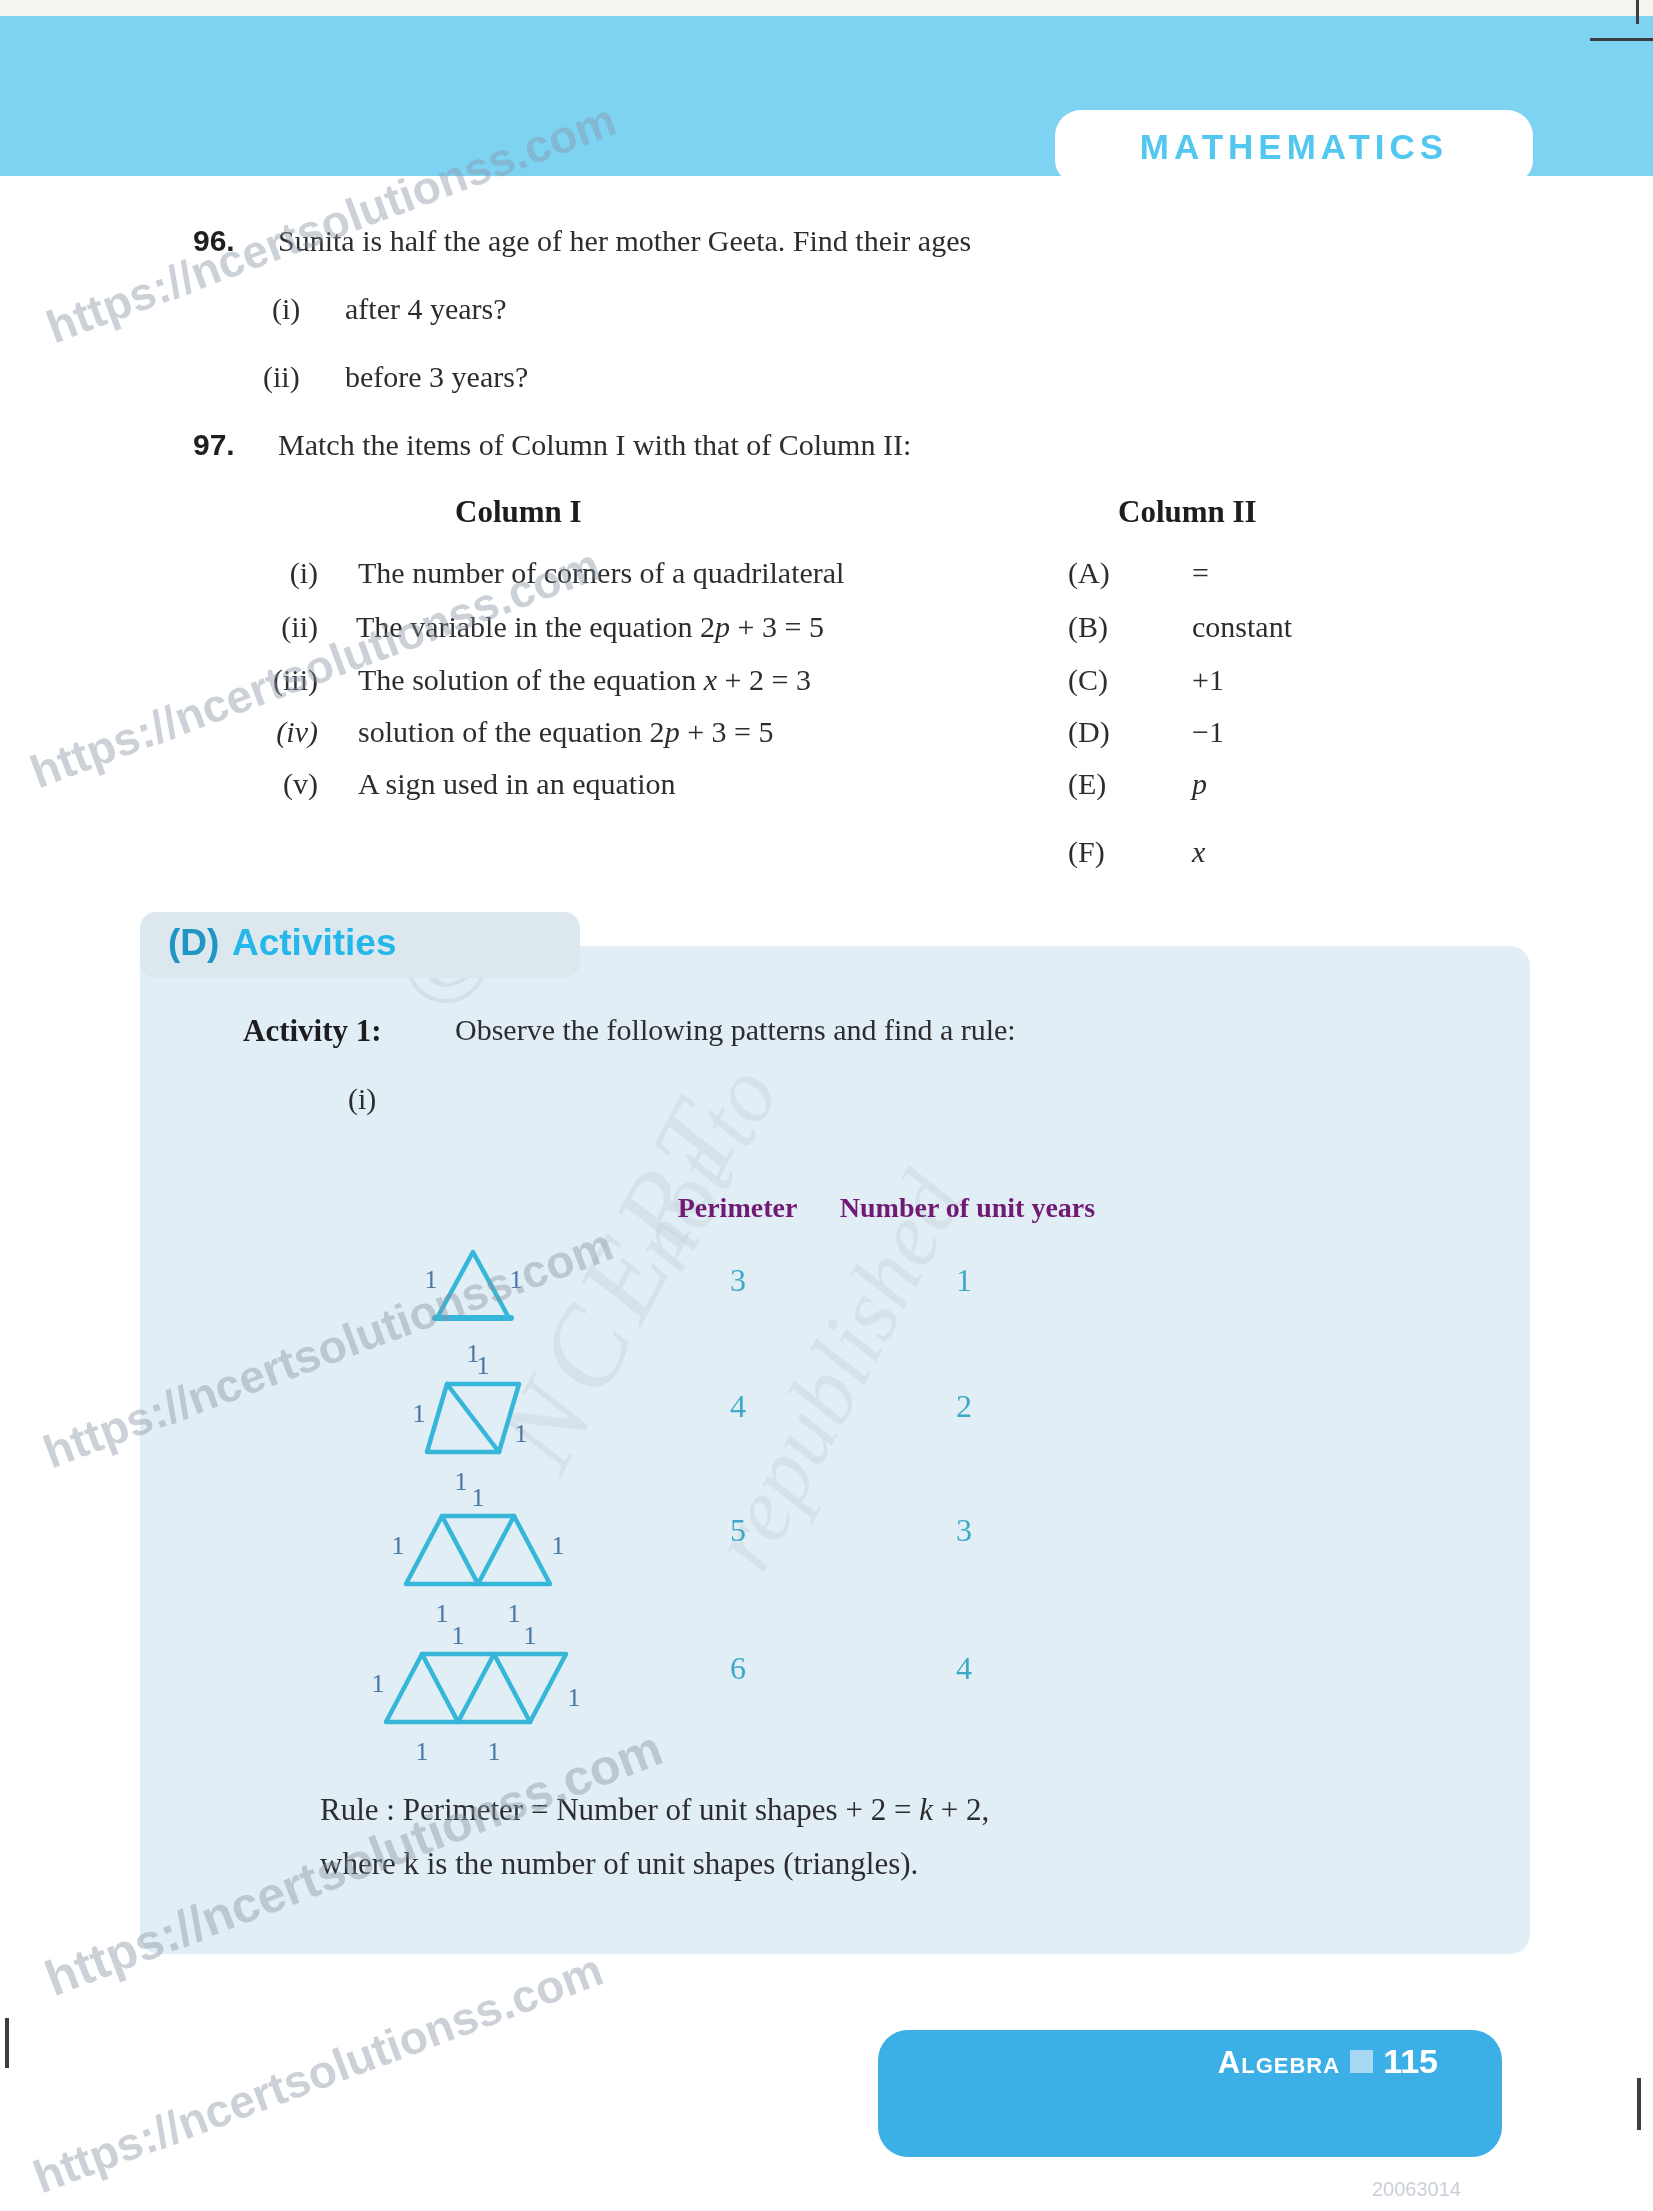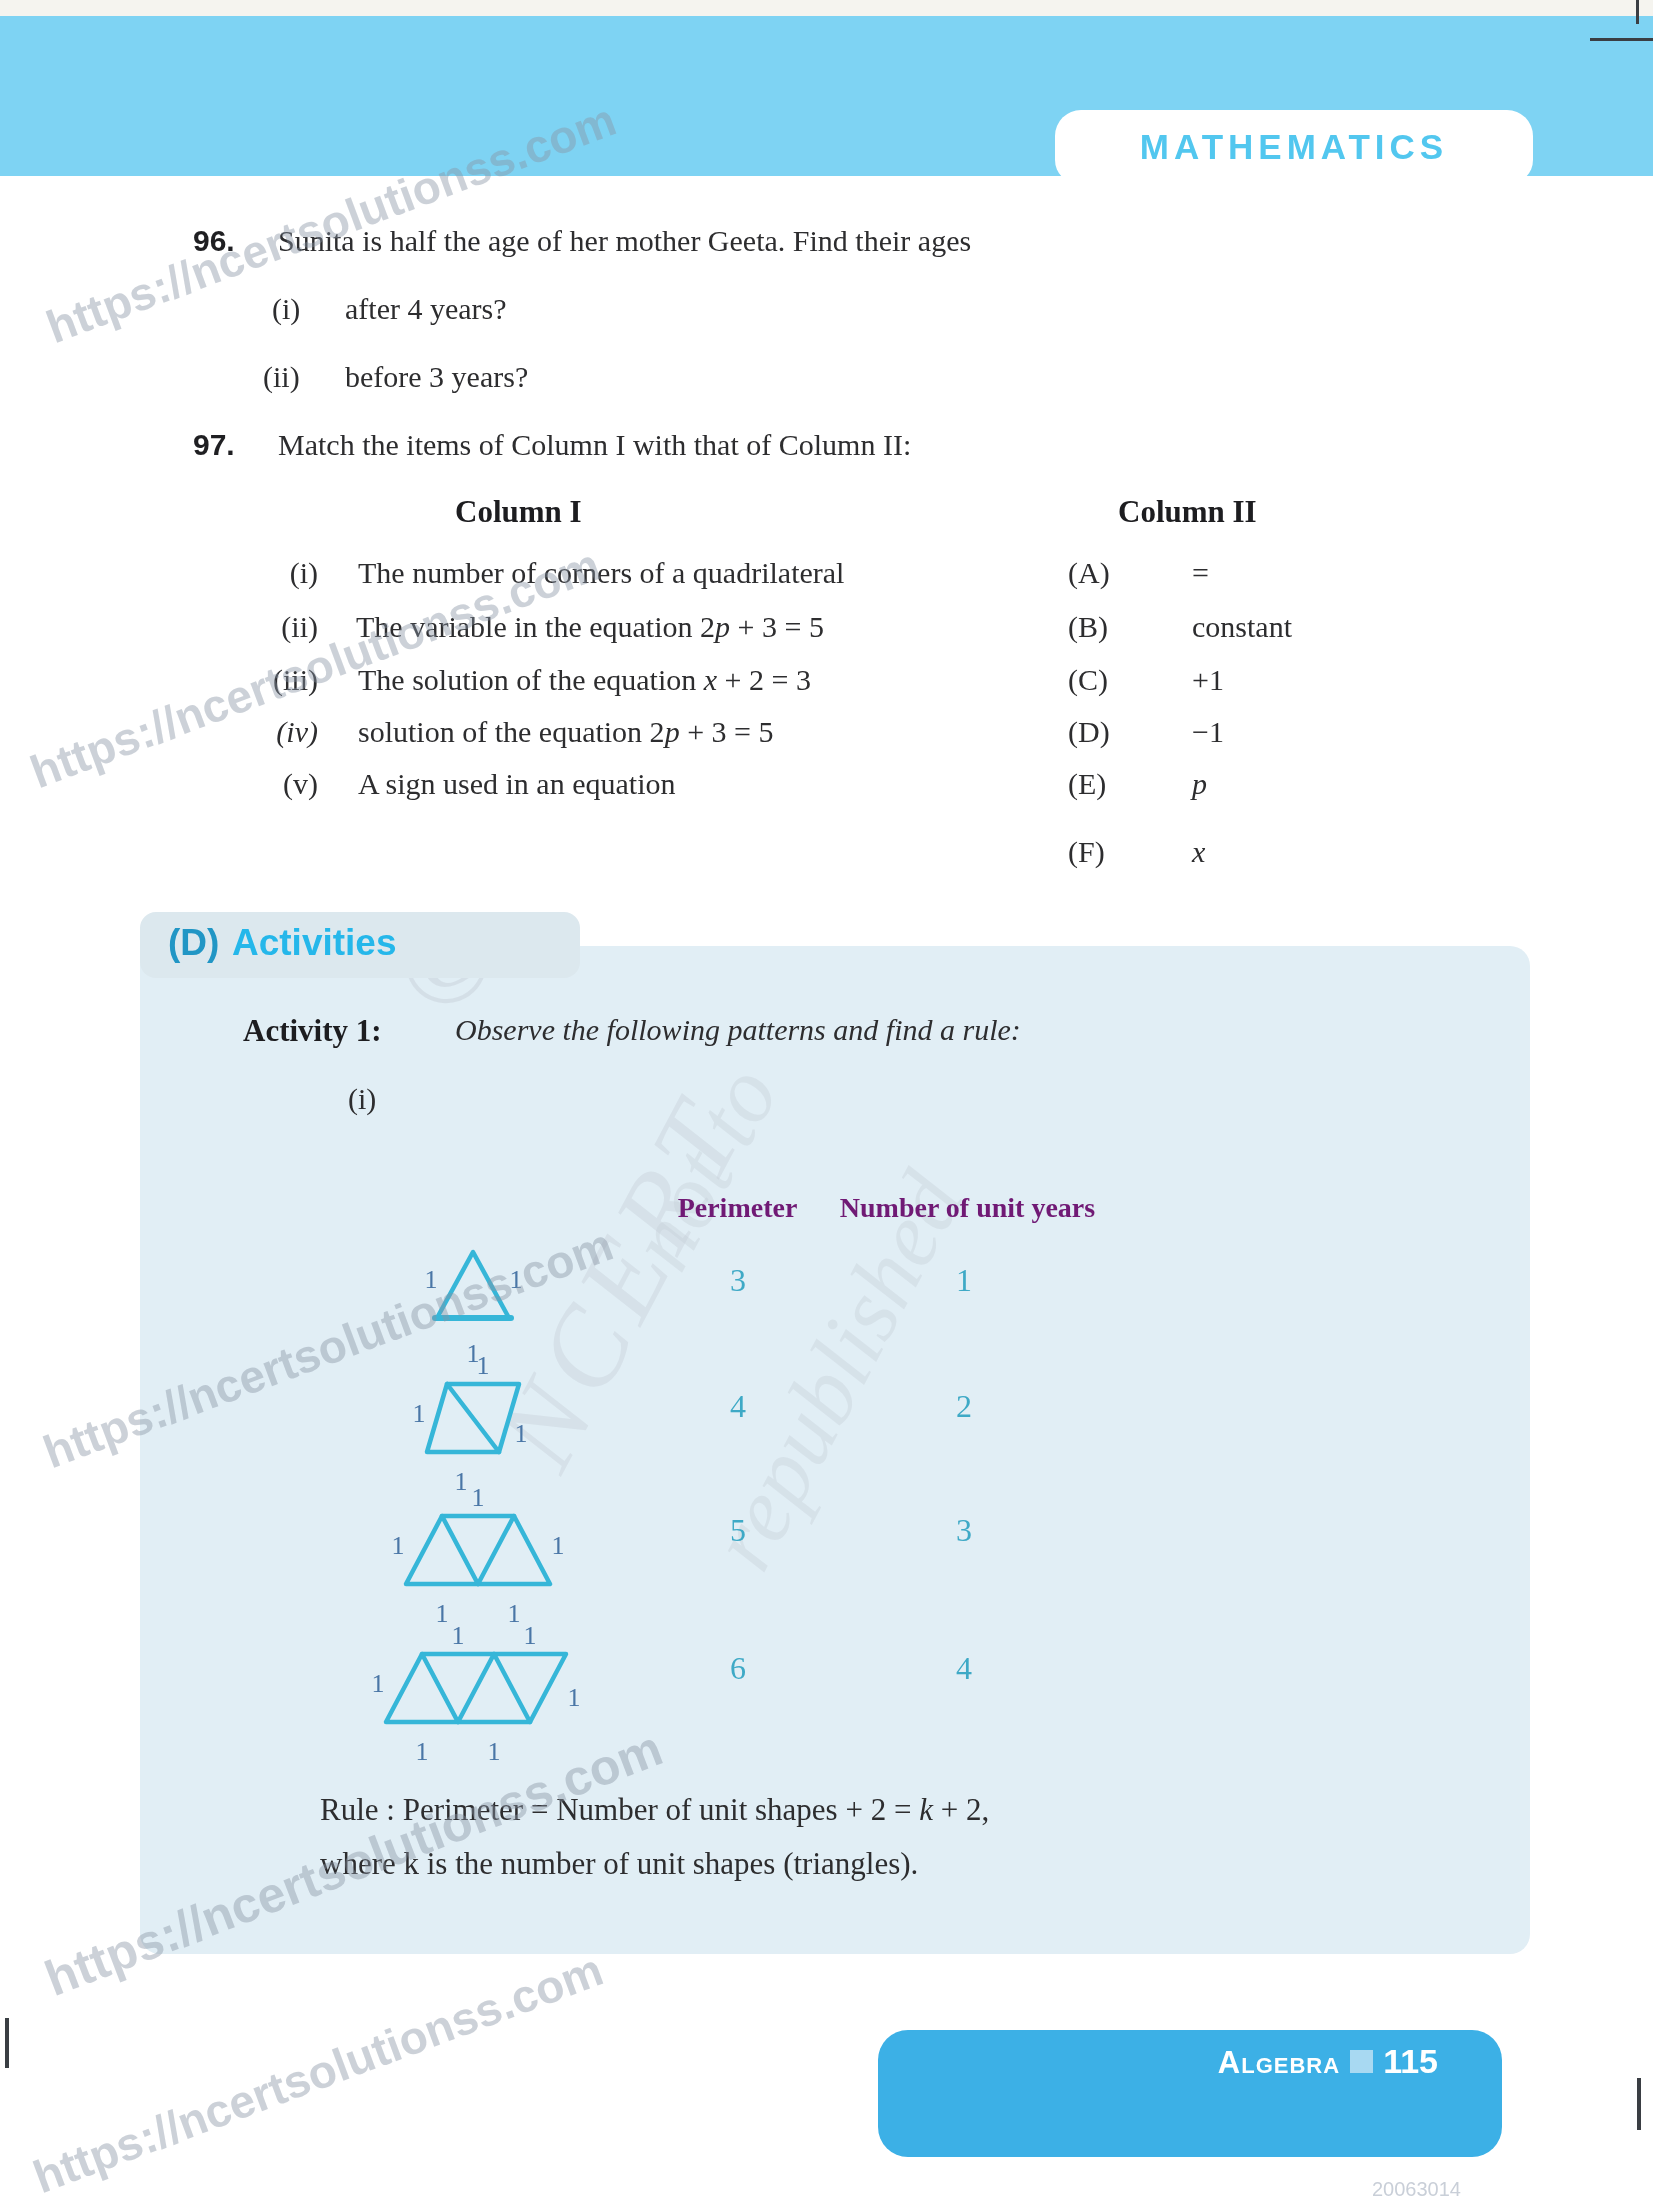--- a/index.html
+++ b/index.html
@@ -126,21 +126,21 @@
     <span class="abs" style="left:1068px;">(F)</span>
     <span class="abs italic" style="left:1192px;">x</span>
   </div>
 
   <div class="abs act-box"></div>
   <div class="abs act-head-box content"></div>
   <div class="abs act-d content" style="left:168px;top:922px;">(D)</div>
   <div class="abs act-title content" style="left:232px;top:922px;">Activities</div>
 
   <div class="abs act-label content" style="left:243px;top:1013px;">Activity 1:</div>
-  <div class="abs qtext content" style="left:455px;top:1013px;font-style:italic;">Observe the following patterns and find a rule:</div>
+  <div class="abs qtext content" style="left:455px;top:1013px;">Observe the following patterns and find a rule:</div>
   <div class="abs qtext content" style="left:348px;top:1082px;">(i)</div>
 
   <div class="abs tbl-head content" style="left:660px;top:1192px;width:155px;">Perimeter</div>
   <div class="abs tbl-head content" style="left:830px;top:1192px;width:275px;">Number of unit years</div>
 
   <svg class="abs shape content" style="left:405px;top:1232px;" width="135" height="135">
     <path class="tri" d="M68,20 L32,86 L104,86 Z"></path>
     <line class="tri-thick" x1="30" y1="86" x2="106" y2="86"></line>
     <text class="unit-lbl" x="26" y="56">1</text>
     <text class="unit-lbl" x="111" y="56">1</text>

